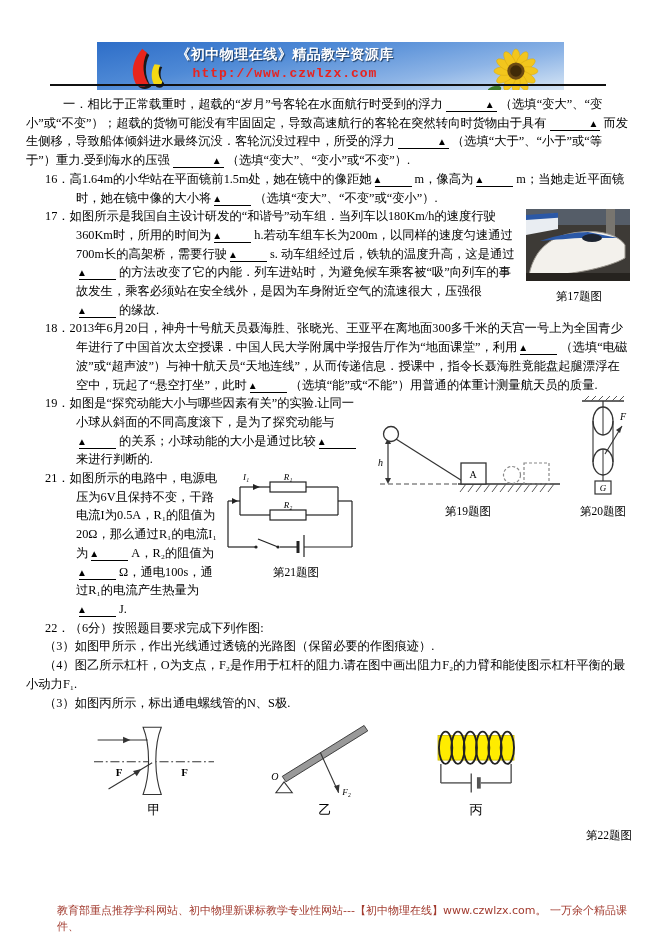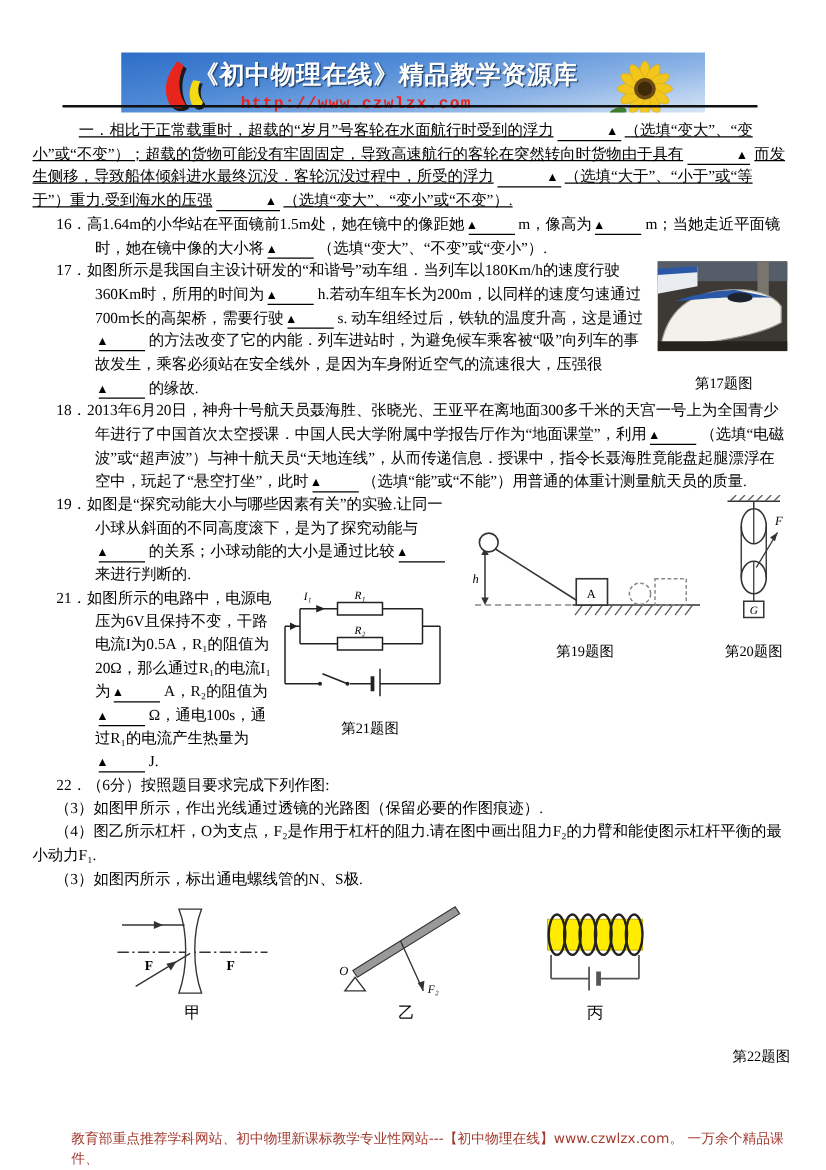--- a/index.html
+++ b/index.html
@@ -6,40 +6,40 @@
   body{width:661px;height:936px;background:#ffffff;overflow:hidden;position:relative;
        font-family:"Liberation Serif","DejaVu Serif",serif;color:#000;}
   .page{position:absolute;inset:0;}
 
   
   .banner{position:absolute;left:97px;top:42px;width:467px;height:48px;
           background:linear-gradient(170deg,#2e6ec8 0%,#4f8ad6 35%,#8db4e6 70%,#d7e6f5 100%);
           overflow:hidden;}
   .banner .logo{position:absolute;left:28px;top:3px;}
   .banner-text{position:absolute;left:58px;top:4px;width:260px;text-align:center;}
-  .banner-title{font-family:Liberation Mono, monospace;font-weight:bold;font-size:20px;
+  .banner-title{font-family:Liberation Mono, monospace;font-weight:bold;font-size:14px;
                 color:#fff;text-shadow:1px 1px 1px #17365e;white-space:nowrap;letter-spacing:.5px;}
   .banner-url{font-family:"Liberation Mono","DejaVu Sans Mono",monospace;font-size:13px;
               color:#e8231f;font-weight:bold;letter-spacing:1px;margin-top:2px;text-align:center;}
   .banner .sunflower{position:absolute;right:24px;top:6px;}
   .top-rule{position:absolute;left:50px;top:84px;width:556px;height:2px;background:#111;}
 
   
   .content{position:absolute;left:26px;top:95px;width:606px;font-size:12.3px;line-height:18.7px;}
   .content p{margin:0;}
   .q{padding-left:50px;text-indent:-31px;}
-  .q15{padding-left:0;text-indent:37px;text-decoration:underline;}
+  .q15{padding-left:0;text-indent:37px;}
   .sub{margin-left:30px;text-indent:18px;}
   .gap-top{margin-top:5px;}
   .section-title{margin:9px 0 4px 57px;letter-spacing:1px;}
 
   .blank{display:inline-block;min-width:33px;text-align:center;border-bottom:1.2px solid #000;
          font-size:10px;line-height:12px;padding:0 2px;margin:0 3px;vertical-align:baseline;}
 
-  .cap{font-size:11.5px;text-align:center;margin-top:17px;white-space:nowrap;}
+  .cap{font-size:11.5px;text-align:center;margin-top:6px;white-space:nowrap;}
 
   
   .fig17{float:right;width:106px;margin:2px 0 2px 8px;}
   .figrow19{float:right;margin:2px 0 2px 8px;display:flex;gap:12px;align-items:flex-end;}
   .figrow19 .subfig{text-align:center;}
   .fig21{float:right;width:140px;margin:2px 0 2px 6px;}
   .fig22row{margin:8px 0 0 58px;display:flex;gap:42px;align-items:flex-end;}
   .fig22row .f22{text-align:center;}
   .f22-label{font-size:13px;margin-top:1px;}
   .fig22cap{margin-left:225px;text-align:right;}

